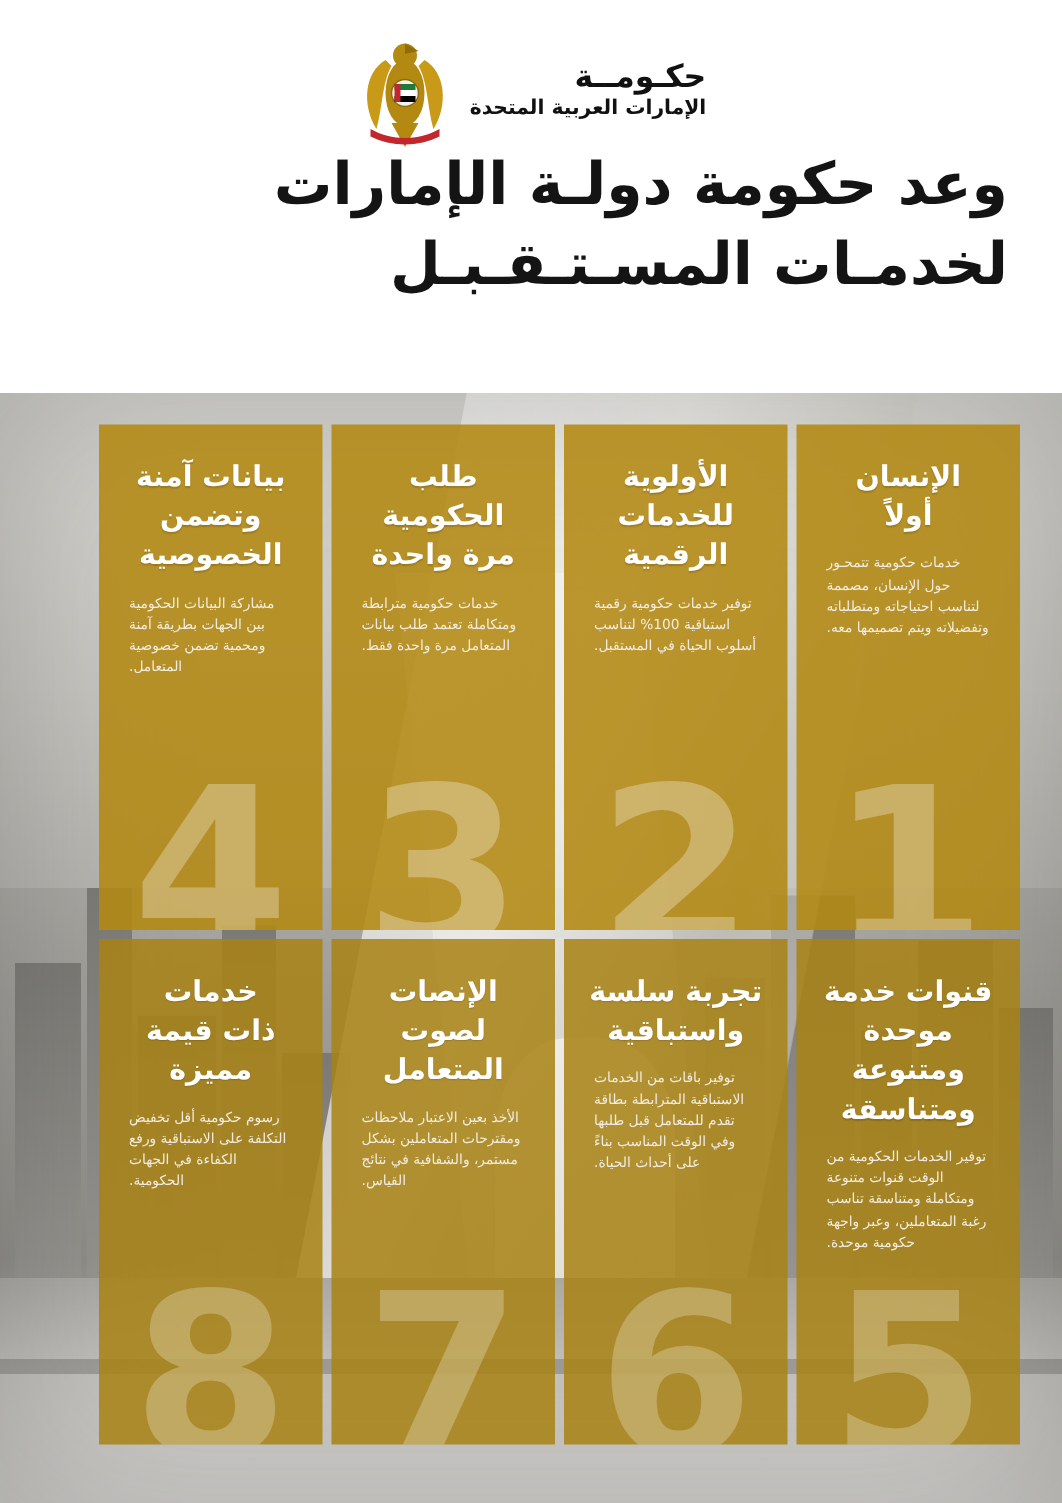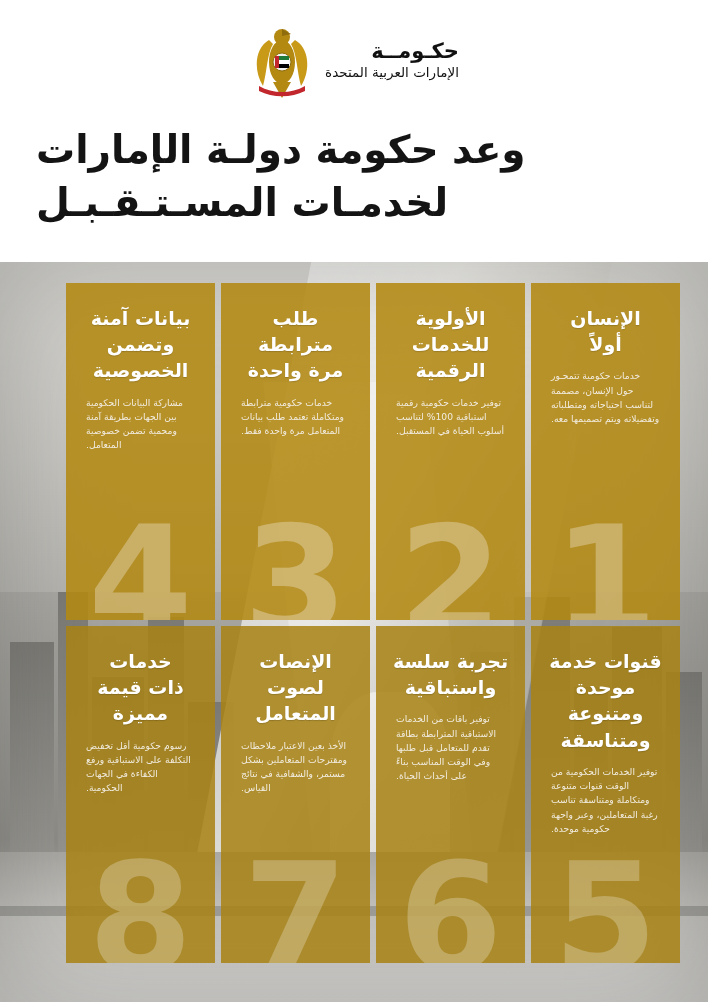--- a/index.html
+++ b/index.html
@@ -41,28 +41,27 @@
     color: #1b1b1b;
   }
   .gov-text .l1 {
     font-size: 21px;
     font-weight: bold;
     letter-spacing: 1px;
     color: #111;
   }
   .gov-text .l2 {
     font-size: 13.5px;
-    font-weight: normal;
+    font-weight: bold;
     color: #111;
     margin-top: 2px;
   }
 
   .title {
-    margin-top: 26px;
-    text-align: left;
+    text-align: right;
     color: #141414;
     font-weight: bold;
     font-size: 39px;
     line-height: 1.35;
     letter-spacing: 0.5px;
     padding: 0 36px;
   }
   .title .ln { display: block; white-space: nowrap; }
 
   
@@ -255,21 +254,21 @@
         <span>للخدمات</span><br>
         <span>الرقمية</span>
       </div>
       <div class="c-body">توفير خدمات حكومية رقمية استباقية 100% لتناسب أسلوب الحياة في المستقبل.</div>
       <div class="c-num">2</div>
     </div>
 
     <div class="card">
       <div class="c-title">
         <span>طلب</span><br>
-        <span>مترابطة</span><br>
+        <span>الحكومية</span><br>
         <span>مرة واحدة</span>
       </div>
       <div class="c-body">خدمات حكومية مترابطة ومتكاملة تعتمد طلب بيانات المتعامل مرة واحدة فقط.</div>
       <div class="c-num">3</div>
     </div>
 
     <div class="card">
       <div class="c-title">
         <span>بيانات آمنة</span><br>
         <span>وتضمن</span><br>

